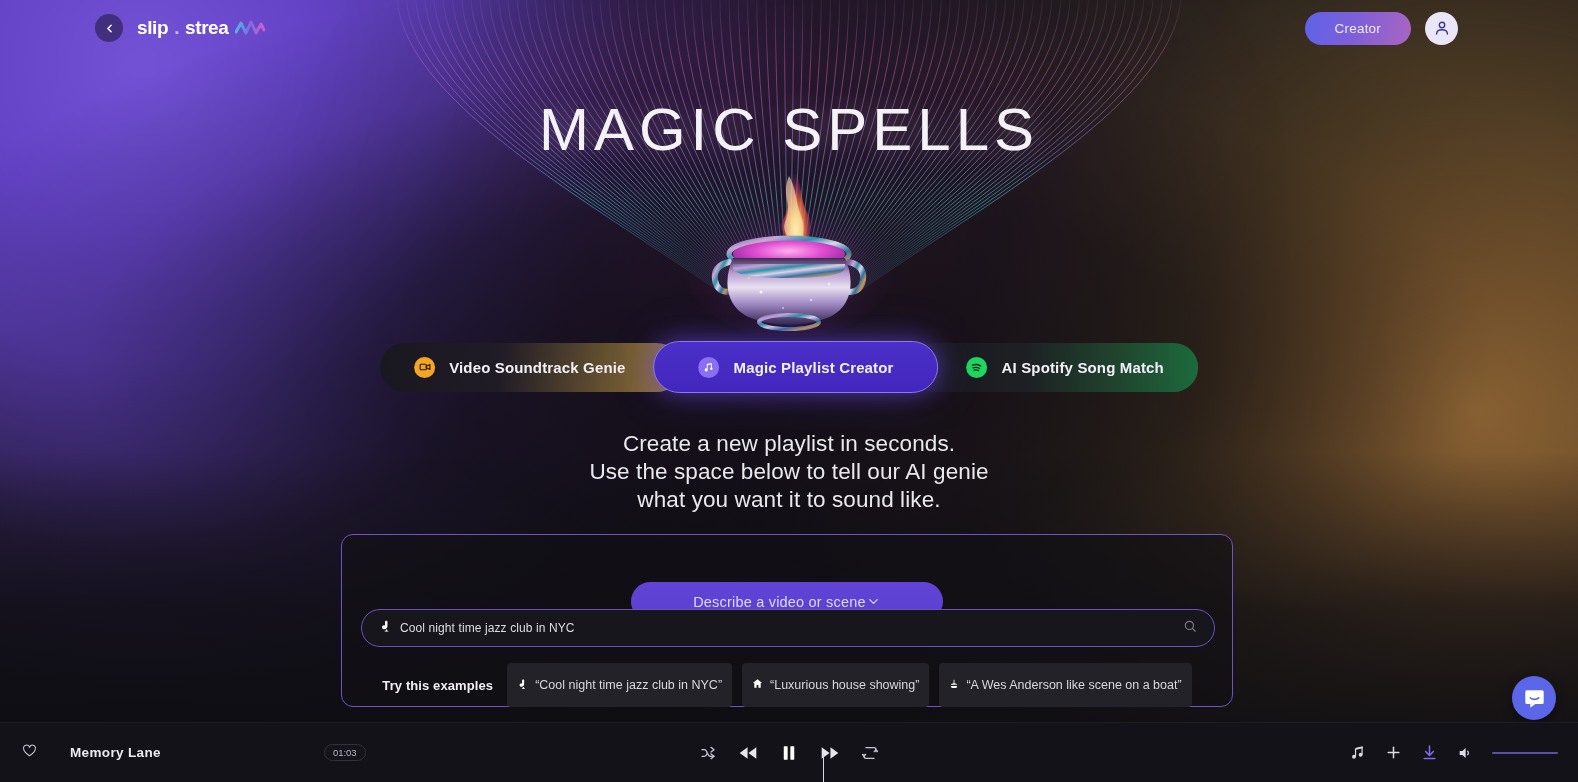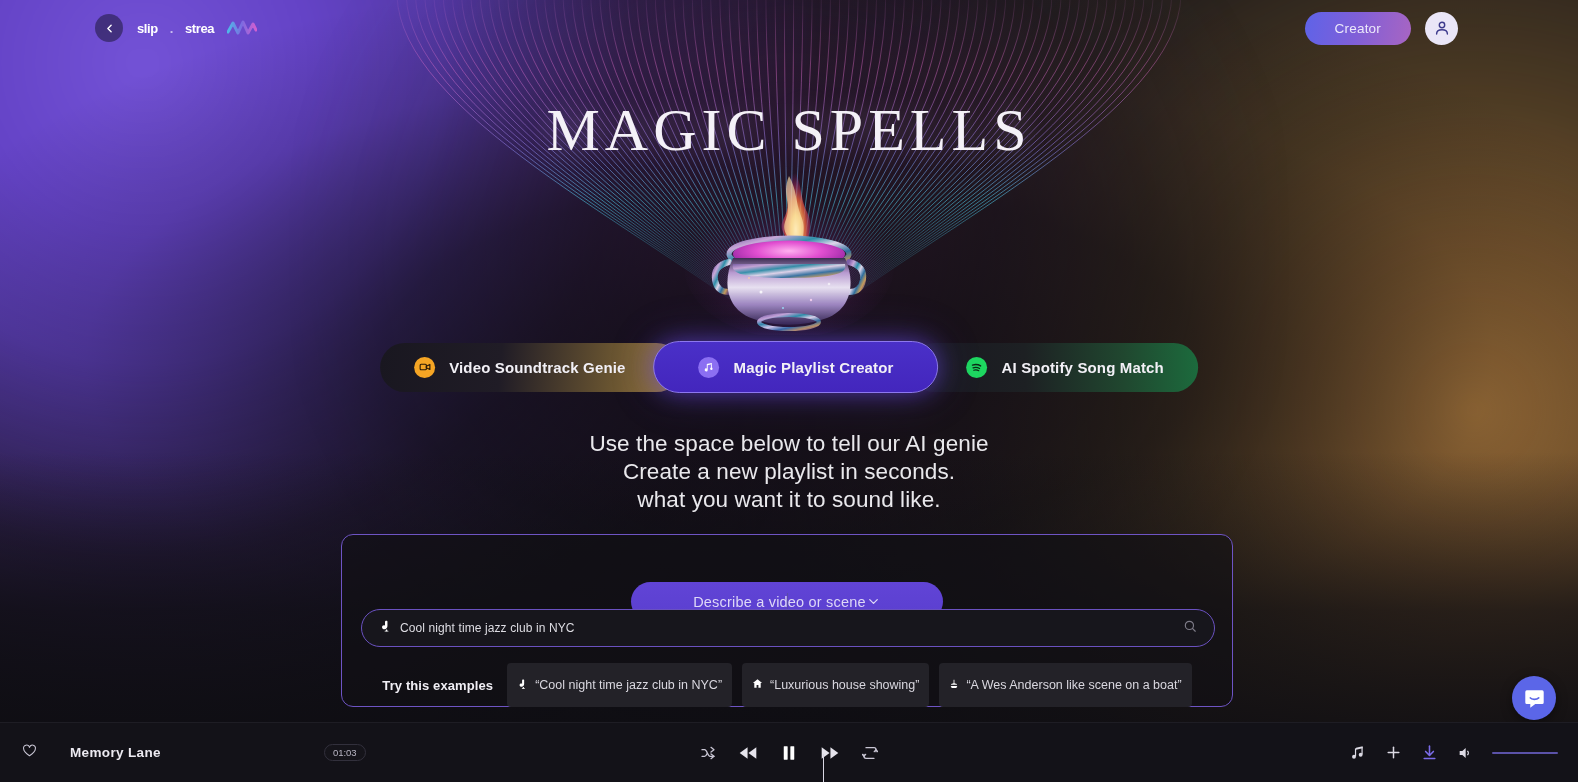--- a/index.html
+++ b/index.html
@@ -69,23 +69,23 @@
   .back-btn {
     width: 28px; height: 28px; border-radius: 50%;
     background: rgba(30,24,56,0.55);
     display: flex; align-items: center; justify-content: center;
     margin-left: 75px;
     cursor: pointer;
     flex: 0 0 auto;
   }
   .brand {
     margin-left: 14px;
-    font-size: 13px; font-weight: 700; letter-spacing: -0.4px;
+    font-size: 19px; font-weight: 700; letter-spacing: -0.4px;
     color: #ffffff;
-    display: flex; align-items: center; gap: 12px;
+    display: flex; align-items: center; gap: 6px;
     white-space: nowrap;
   }
   .brand .dot { color: #c9bdf0; }
   .brand .wave { display: inline-block; margin-left: 1px; margin-bottom: -3px; }
   .header-right {
     margin-left: auto; display: flex; align-items: center; gap: 14px;
     margin-right: 100px;
   }
   .upgrade-btn {
     height: 33px; padding: 0 30px;
@@ -103,21 +103,21 @@
   }
 
   
   .hero {
     position: absolute; left: 0; right: 0; top: 0;
     display: flex; flex-direction: column; align-items: center;
     z-index: 10;
   }
   .magic-title {
     margin-top: 100px;
-    font-family: Liberation Serif, serif;
+    font-family: Liberation Sans, sans-serif;
     font-size: 60px;
     letter-spacing: 5px;
     font-weight: 400;
     color: #f4f1f7;
     text-shadow: 0 0 26px rgba(235,210,255,0.26);
     line-height: 1;
     position: relative;
     z-index: 11;
   }
 
@@ -551,22 +551,22 @@
           <path d="M6.2 8.6c3.8-1.1 8.2-0.8 11.4 1.2" stroke="#0b2a16" stroke-width="2.1" fill="none" stroke-linecap="round"></path>
           <path d="M7 12.4c3.1-0.9 6.6-0.6 9.2 1" stroke="#0b2a16" stroke-width="1.8" fill="none" stroke-linecap="round"></path>
           <path d="M7.8 15.8c2.5-0.7 5.2-0.5 7.3 0.8" stroke="#0b2a16" stroke-width="1.5" fill="none" stroke-linecap="round"></path>
         </svg>
       </span>
       <span>AI Spotify Song Match</span>
     </div>
   </div>
 
   <div class="tagline">
+    <div>Create a new playlist in seconds.</div>
     <div>Use the space below to tell our AI genie</div>
-    <div>Create a new playlist in seconds.</div>
     <div>what you want it to sound like.</div>
   </div>
 
   <div class="panel">
     <div class="dropdown">
       <span>Describe a video or scene</span>
       <svg width="15" height="15" viewBox="0 0 24 24" fill="none" stroke="#ded8f7" stroke-width="2.1" stroke-linecap="round" stroke-linejoin="round">
         <polyline points="6 9 12 15 18 9"></polyline>
       </svg>
     </div>

